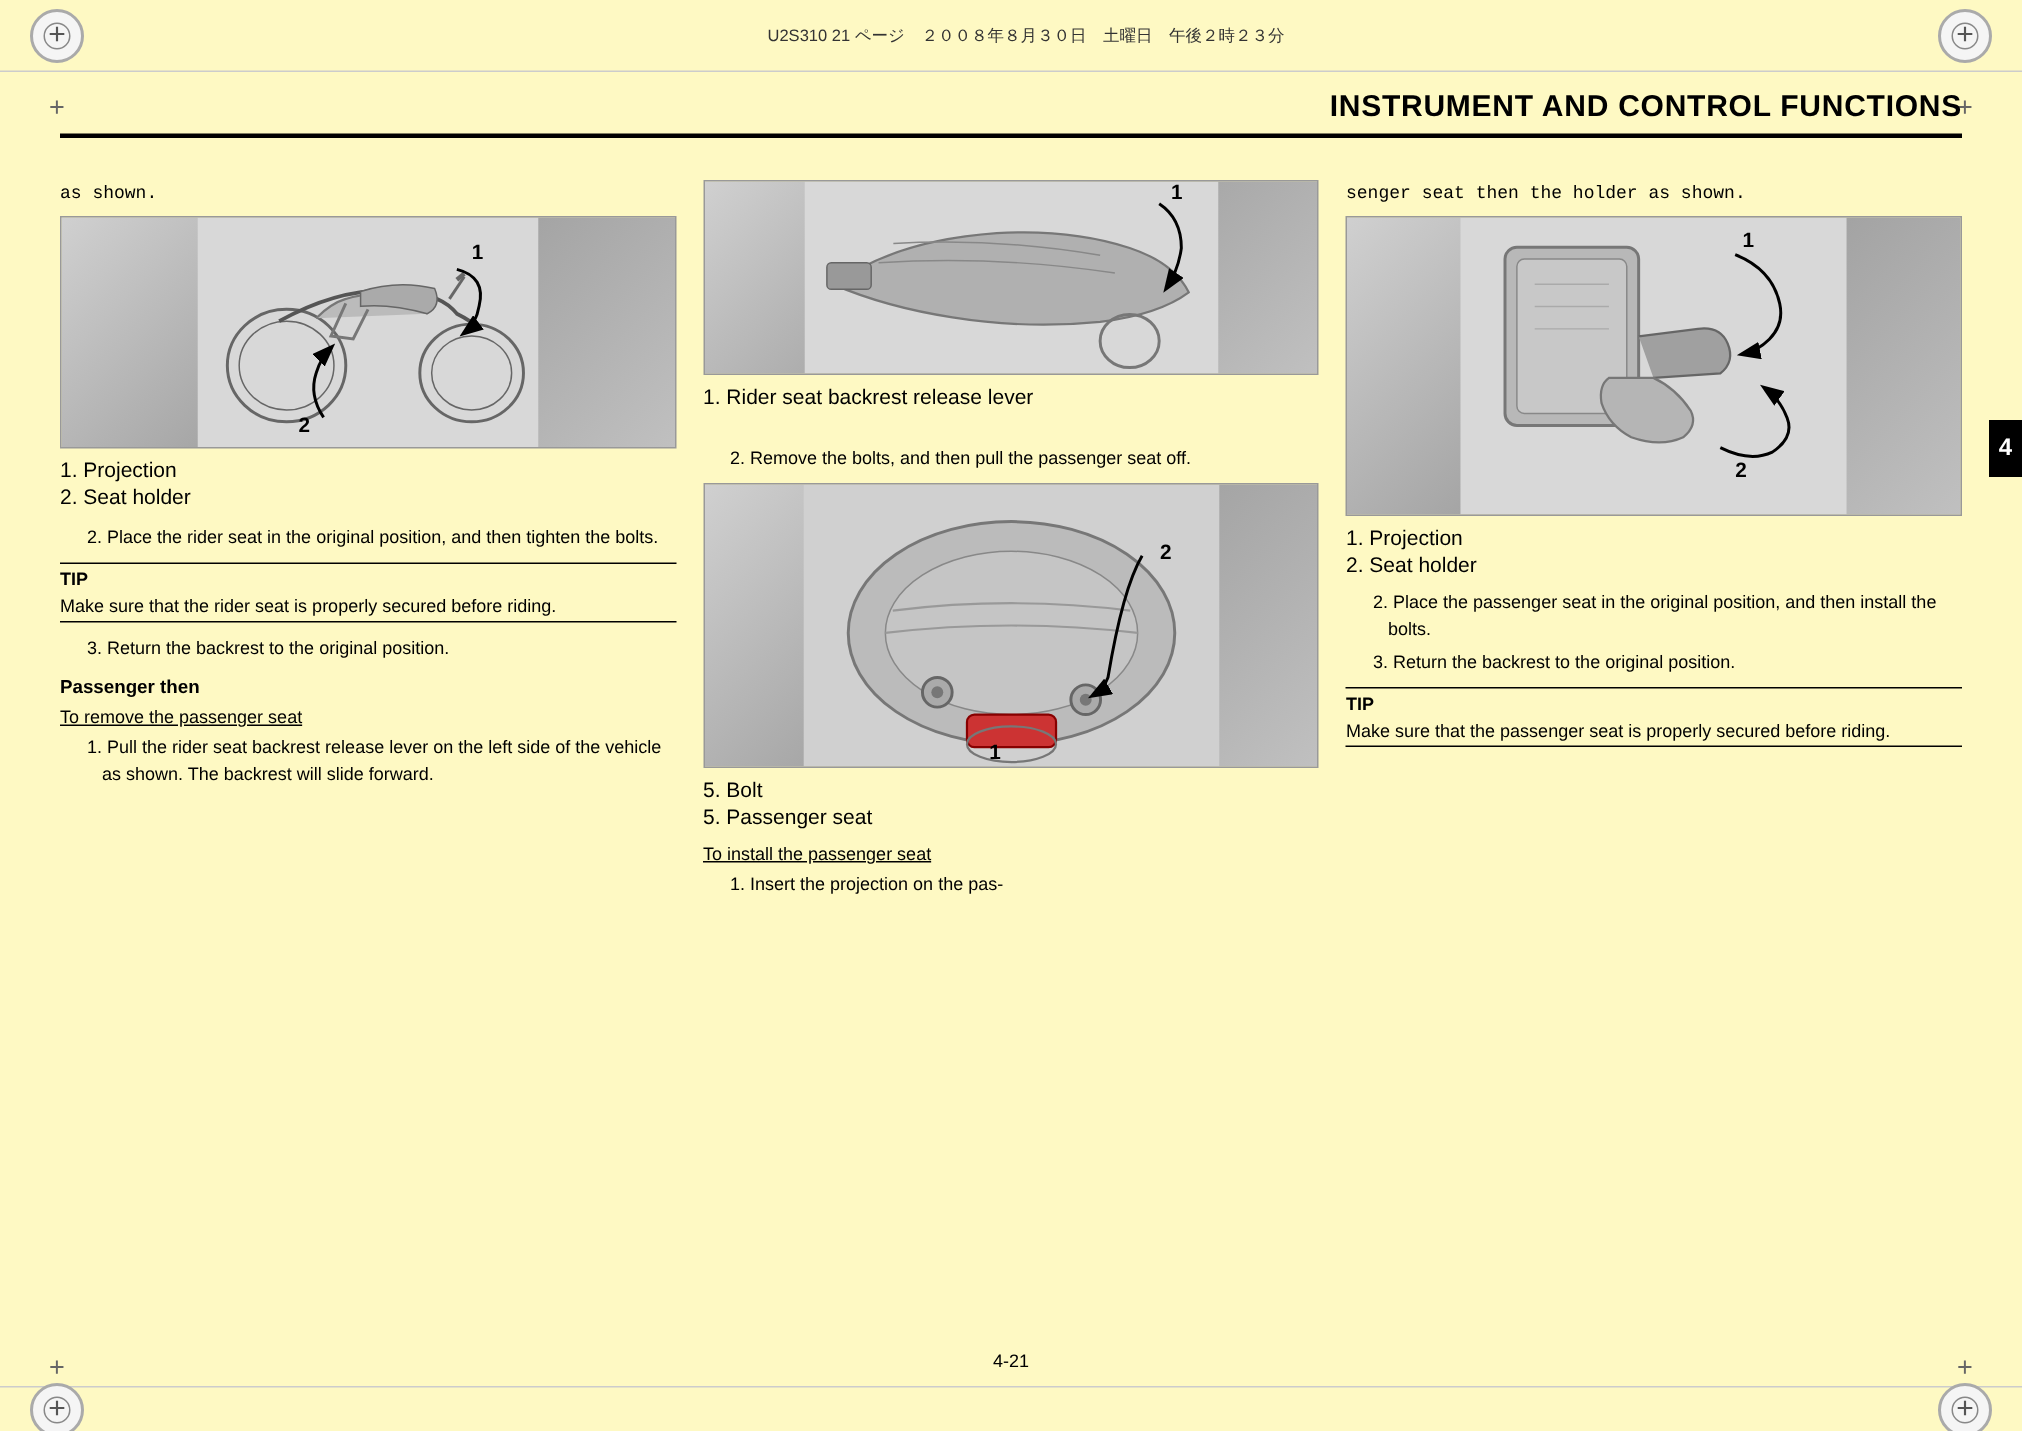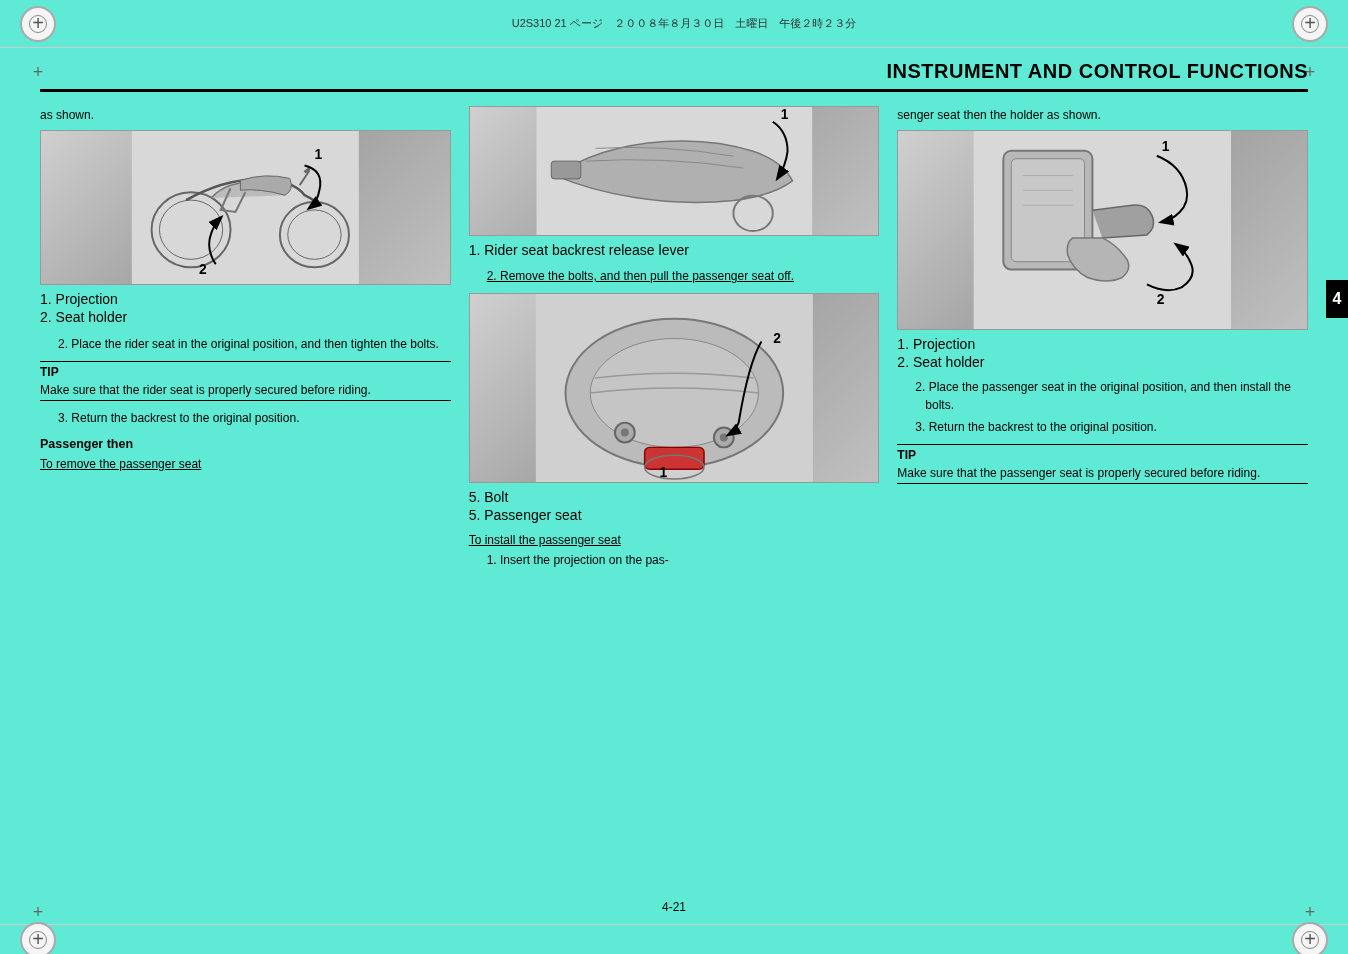--- a/index.html
+++ b/index.html
@@ -10,21 +10,21 @@
       color: #000;
       width: 1348px;
       height: 954px;
       overflow: hidden;
       position: relative;
     }
 
     .page-outer {
       width: 1348px;
       height: 954px;
-      background: #5eead4;
+      background: #fef9c3;
       position: relative;
       padding: 0;
     }
 
     
     .top-bar {
       position: absolute;
       top: 0;
       left: 0;
       right: 0;
@@ -95,21 +95,21 @@
       bottom: 30px;
     }
 
     
     .page-title {
       text-align: right;
       font-size: 20px;
       font-weight: bold;
       border-bottom: 3px solid #000;
       padding-bottom: 6px;
-      margin-bottom: 14px;
+      margin-bottom: 28px;
       letter-spacing: 0.5px;
     }
 
     
     .three-col {
       display: flex;
       gap: 18px;
       align-items: flex-start;
     }
 
@@ -159,20 +159,21 @@
       margin-bottom: 2px;
       color: #000;
     }
 
     
     .body-text {
       font-size: 12px;
       line-height: 1.5;
       margin-bottom: 6px;
       color: #000;
+      font-family: Liberation Mono, monospace;
     }
 
     .body-text-indent {
       font-size: 12px;
       line-height: 1.5;
       margin-bottom: 4px;
       margin-left: 18px;
       text-indent: -10px;
       padding-left: 10px;
     }
@@ -313,20 +314,21 @@
         <div class="tip-section">
           <div class="tip-label">TIP</div>
           <div class="tip-text">Make sure that the rider seat is properly secured before riding.</div>
         </div>
 
         <div class="body-text-indent" style="margin-top:8px;">3. Return the backrest to the original position.</div>
 
         <div class="section-heading">Passenger then</div>
 
         <div class="sub-heading">To remove the passenger seat</div>
+        <div class="body-text-indent">1. Pull the rider seat backrest release lever on the left side of the vehicle as shown. The backrest will slide forward.</div>
       </div>
 
       <div class="col-mid">
 
         <div class="img-box moto-img" style="height:130px; margin-bottom:6px; position:relative;">
           <svg viewBox="0 0 280 130" style="width:100%;height:100%;position:absolute;top:0;left:0;">
             <rect x="0" y="0" width="280" height="130" fill="#d8d8d8"></rect>
 
             <path d="M20 70 Q60 40 130 35 Q180 32 220 45 Q250 55 260 75 Q240 90 200 95 Q150 100 100 92 Q55 85 20 70Z" fill="#b0b0b0" stroke="#777" stroke-width="1.5"></path>
 
@@ -343,21 +345,21 @@
             </defs>
 
             <ellipse cx="220" cy="108" rx="20" ry="18" fill="none" stroke="#777" stroke-width="2"></ellipse>
 
             <text x="248" y="12" font-size="14" font-weight="bold" fill="#000">1</text>
           </svg>
         </div>
 
         <div class="caption">1. Rider seat backrest release lever</div>
 
-        <div style="margin-top:9px;text-decoration:underline;">
+        <div style="margin-top:24px;">
           <div class="body-text-indent">2. Remove the bolts, and then pull the passenger seat off.</div>
         </div>
 
         <div class="img-box moto-img" style="height:190px; margin-bottom:6px; margin-top:8px; position:relative;">
           <svg viewBox="0 0 280 190" style="width:100%;height:100%;position:absolute;top:0;left:0;">
             <rect x="0" y="0" width="280" height="190" fill="#d0d0d0"></rect>
 
             <ellipse cx="140" cy="100" rx="110" ry="75" fill="#bbb" stroke="#777" stroke-width="2"></ellipse>
             <ellipse cx="140" cy="100" rx="85" ry="55" fill="#c5c5c5" stroke="#888" stroke-width="1"></ellipse>
 

